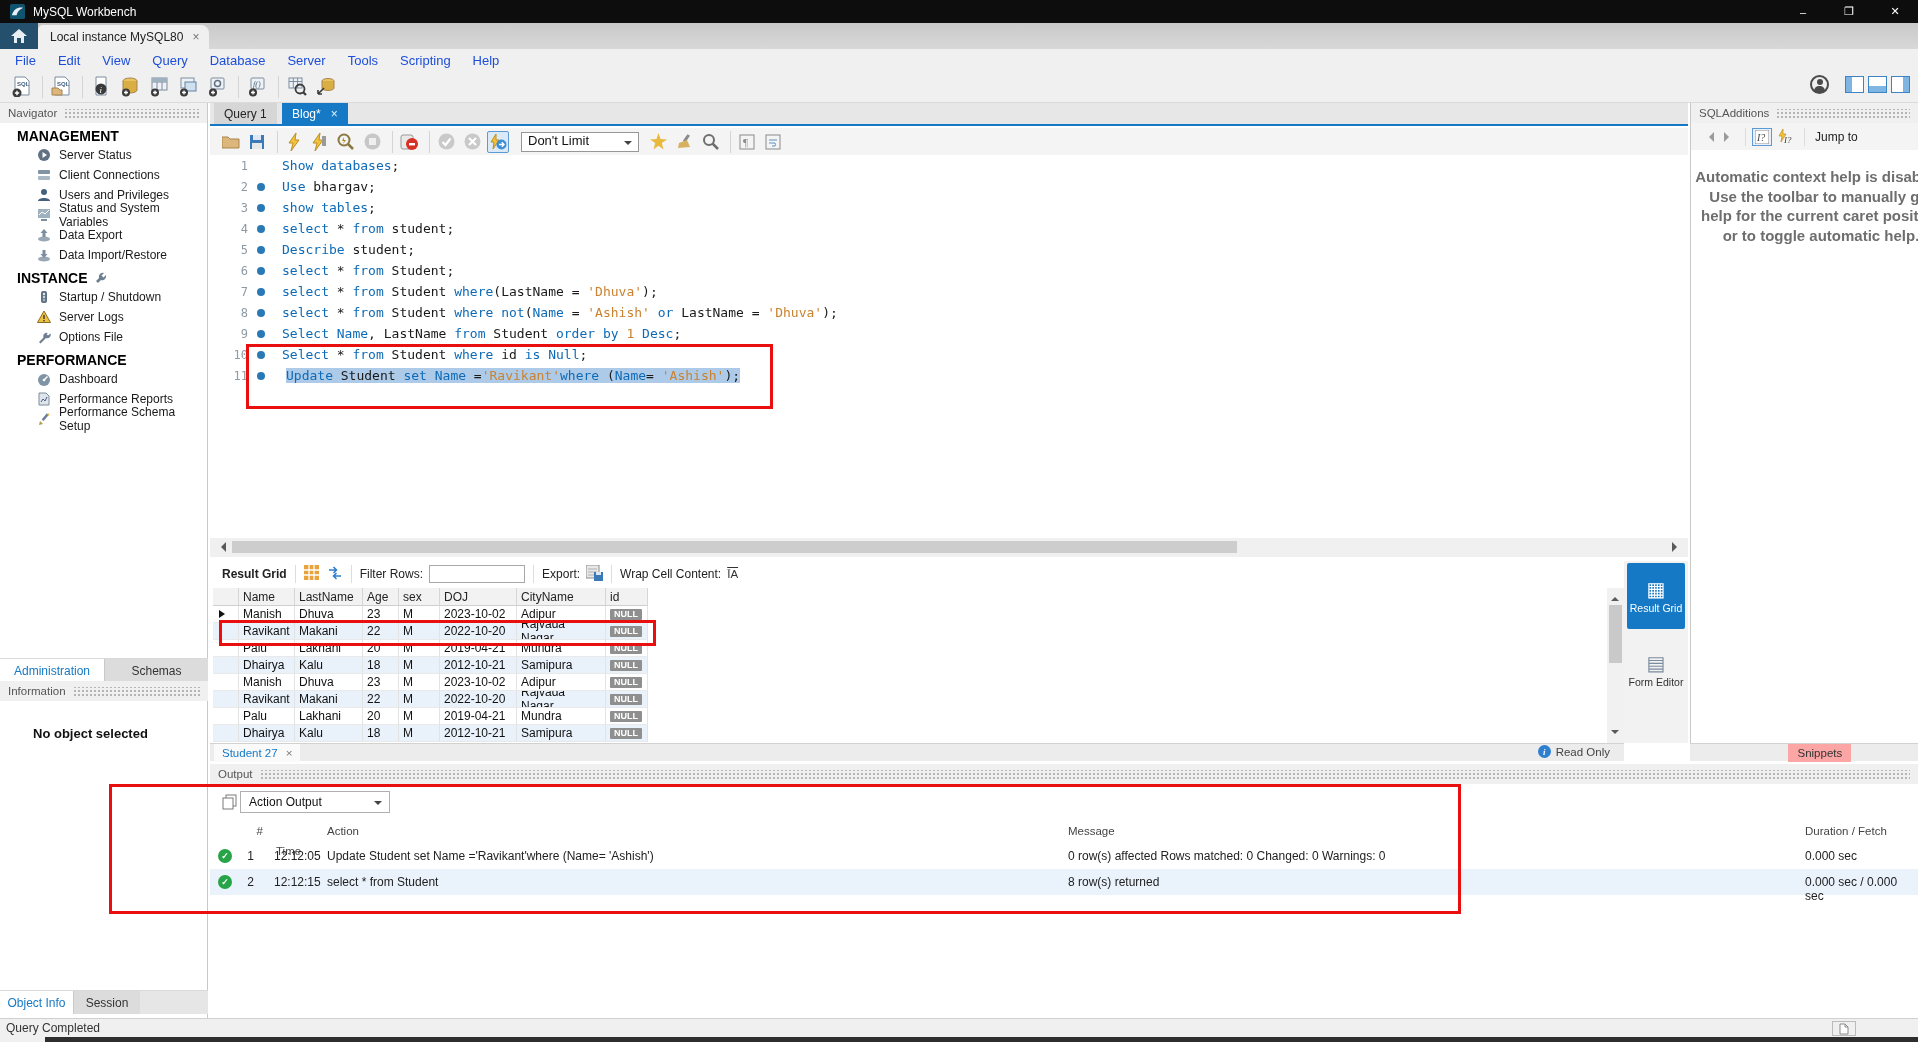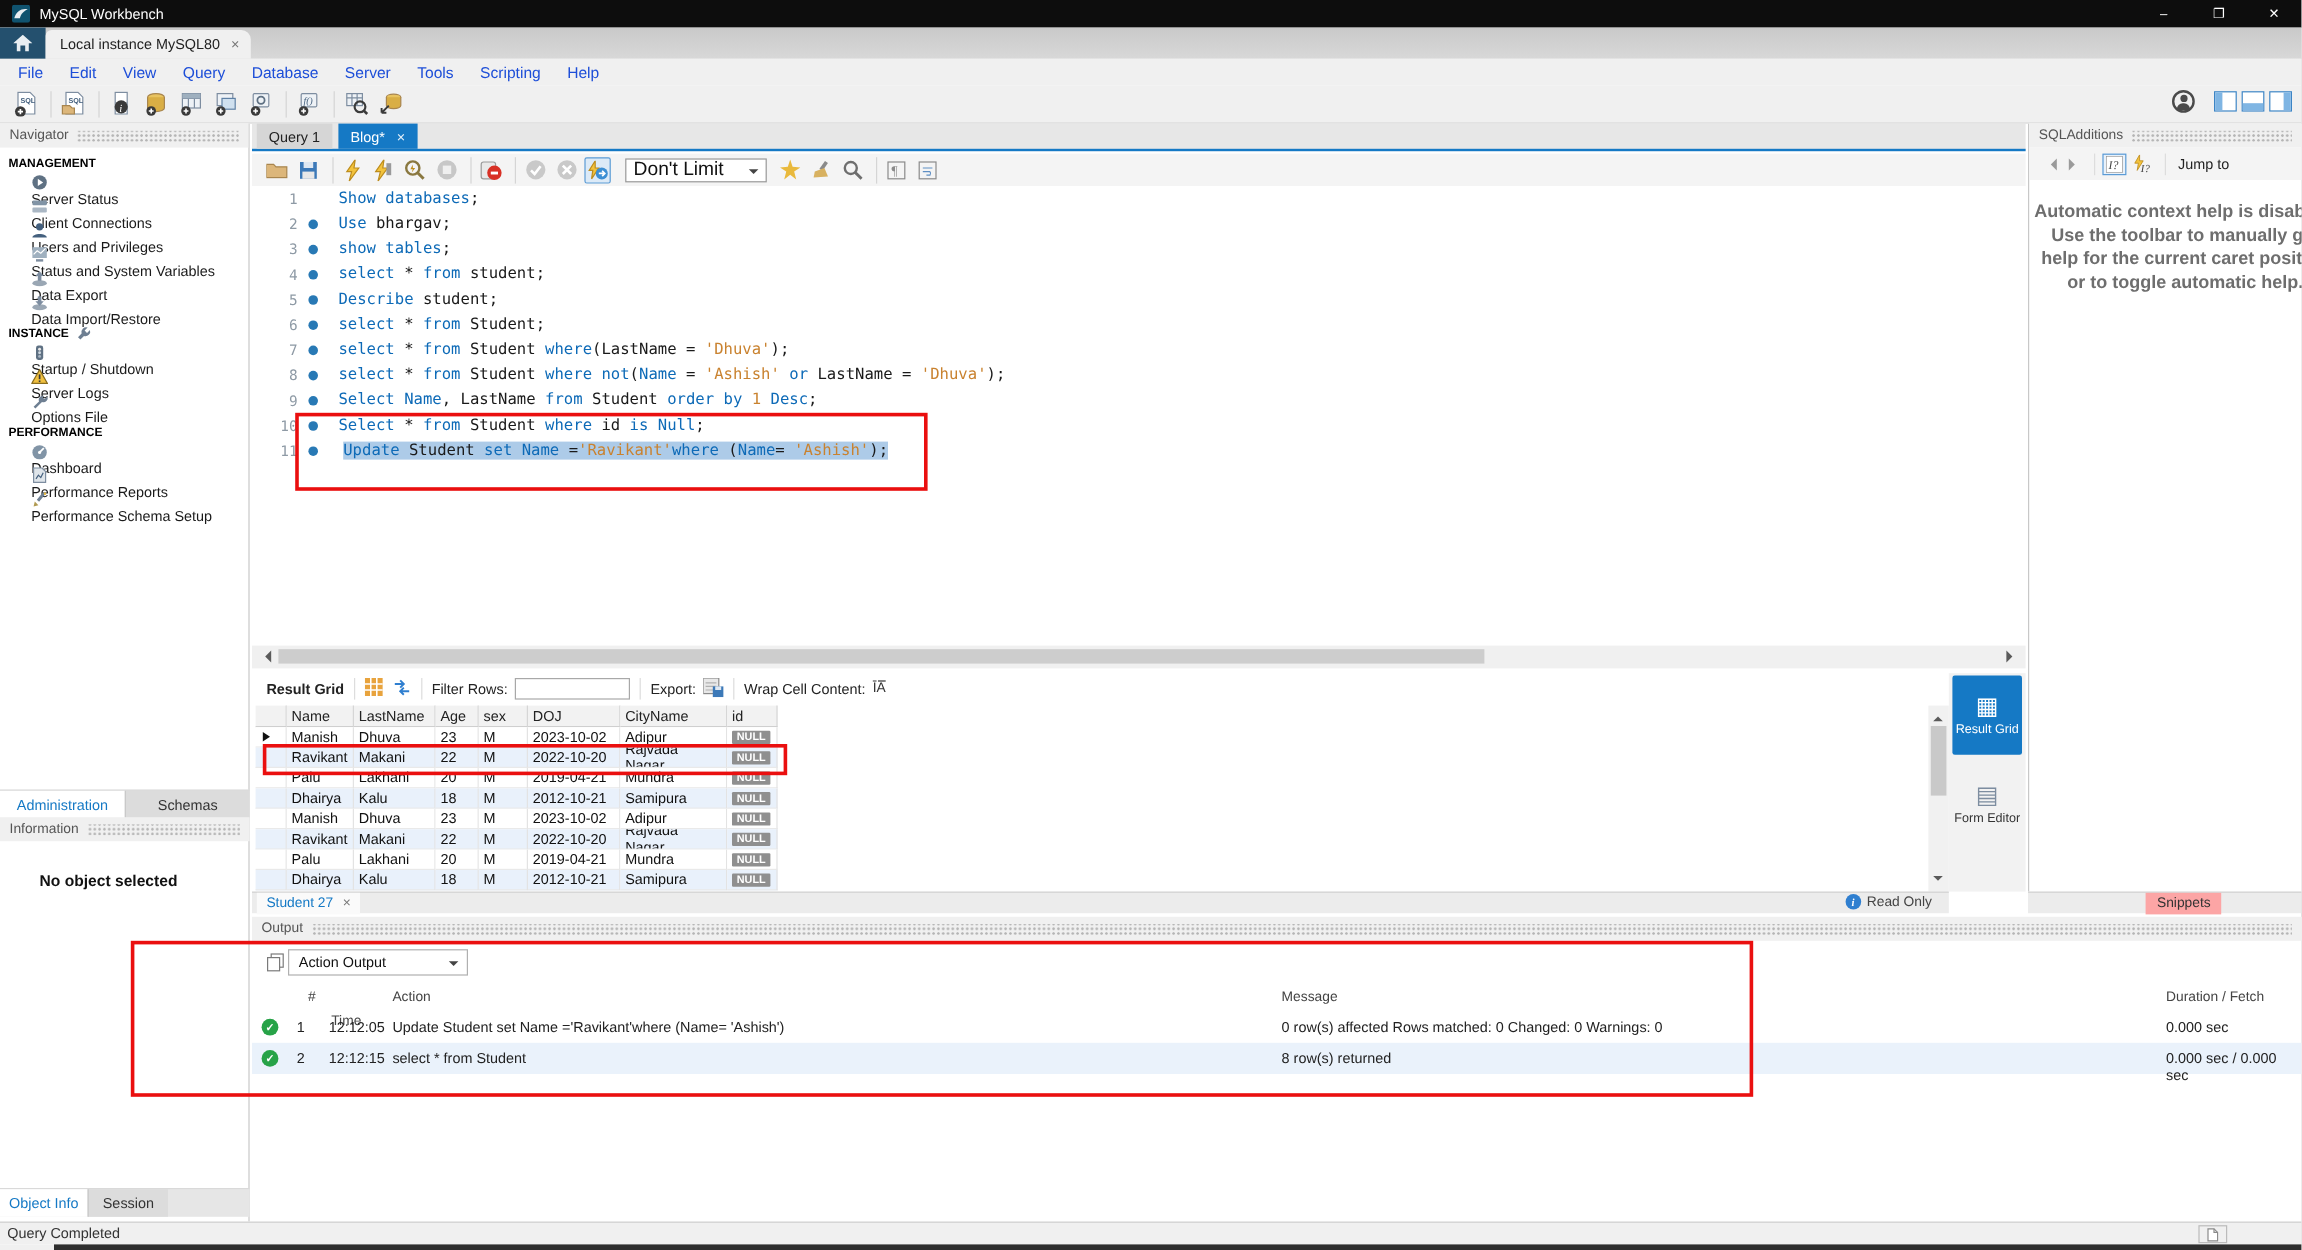--- a/index.html
+++ b/index.html
@@ -48,24 +48,24 @@
   .panel-head { height:20px; background:#f0f0f0; display:flex; align-items:center;
                 padding:0 8px; font-size:11.5px; color:#555; }
   .dots { flex:1; height:9px; margin-left:7px;
           background-image:radial-gradient(circle, #b5b5b5 1px, transparent 1.2px);
           background-size:4px 4px; background-position:0 2px; }
 
   
   .navigator { position:absolute; left:0; top:103px; width:208px; height:915px; background:#fff;
                border-right:1px solid #c8c8c8; }
   .nav-list { position:absolute; left:0; top:20px; right:0; }
-  .nav-sec-title { display:flex; align-items:center; font-weight:bold; font-size:10px; color:#000;
-                   padding:8px 0 4px 7px; height:22px; }
+  .nav-sec-title { display:flex; align-items:center; font-weight:bold; font-size:14px; color:#000;
+                   padding:8px 0 4px 17px; height:22px; }
   .nav-sec-title svg { margin-left:6px; }
-  .nav-item { height:20px; display:flex; padding-left:26px; font-size:12px; color:#1a1a1a;flex-direction:column; }
+  .nav-item { height:20px; display:flex; align-items:center; padding-left:37px; font-size:12px; color:#1a1a1a; }
   .nav-item .nico { width:14px; height:14px; margin-right:8px; display:flex; align-items:center; justify-content:center; }
   .side-tabs { position:absolute; left:0; top:555px; width:208px; height:23px; display:flex;
                border-top:1px solid #d9d9d9; background:#e6e6e6; }
   .side-tab { height:23px; display:flex; align-items:center; justify-content:center; font-size:12px; }
   .side-tab.active { background:#fff; color:#1579c5; }
   .side-tab.idle { background:#dcdcdc; color:#333; border-left:1px solid #c9c9c9; }
   .nav-info-head { position:absolute; left:0; top:578px; width:208px; }
   .no-object { position:absolute; left:33px; top:623px; font-weight:bold; font-size:13px; color:#111; }
   .nav-bottom-tabs { position:absolute; left:0; top:887px; width:208px; height:24px; display:flex;
                      background:#e6e6e6; border-top:1px solid #d9d9d9; }
@@ -78,21 +78,21 @@
   .qtab.idle { background:#d6d6d6; color:#222; }
   .qtab.active { background:#1579c5; color:#fff; }
   .qtab .x { margin-left:10px; font-size:12px; opacity:.9; }
 
   
   .etoolbar { position:absolute; left:210px; top:128px; width:1478px; height:27px; background:#f4f4f4;
               display:flex; align-items:center; padding-left:10px; }
   .eti { width:22px; height:22px; margin-right:4px; display:flex; align-items:center; justify-content:center; }
   .eti.boxed { border:1px solid #5b9bd5; background:#dceaf7; border-radius:2px; }
   .limit-dd { width:118px; height:20px; background:#fff; border:1px solid #979797; margin:0 8px;
-              display:flex; font-size:16px; padding:0 6px; color:#111; position:relative; }
+              display:flex; font-size:13px; padding:0 6px; color:#111; position:relative; }
   .limit-dd:after { content:""; position:absolute; right:6px; top:8px; border:4px solid transparent; border-top-color:#444; }
 
   
   .code { position:absolute; left:210px; top:155px; width:1478px; height:383px; background:#fff;
           font-family:"DejaVu Sans Mono", monospace; font-size:13px; }
   .cline { height:21px; display:flex; align-items:center; }
   .lnum { width:38px; text-align:right; color:#8e9aa5; font-size:12px; }
   .ldot { width:26px; display:flex; align-items:center; justify-content:center; }
   .ldot.on:before { content:""; width:8px; height:8px; border-radius:50%; background:#2879b5; }
   .ltext { margin-left:8px; white-space:pre; }

